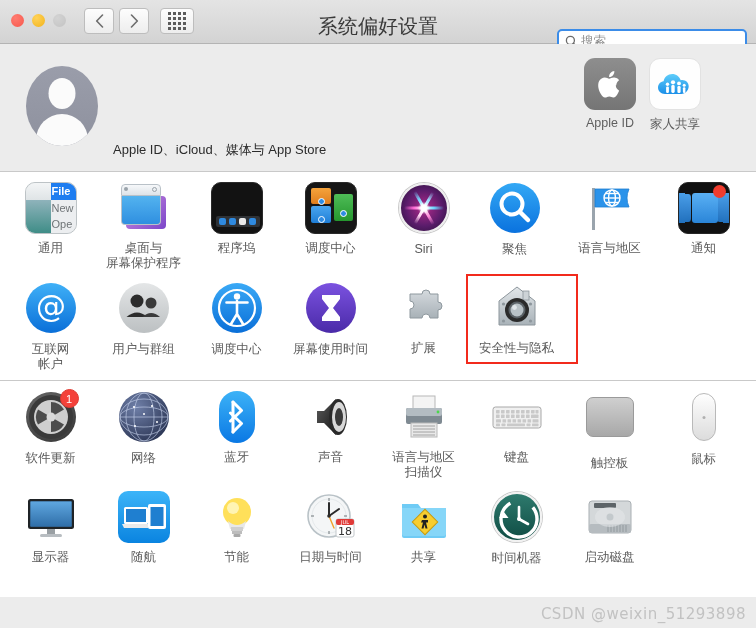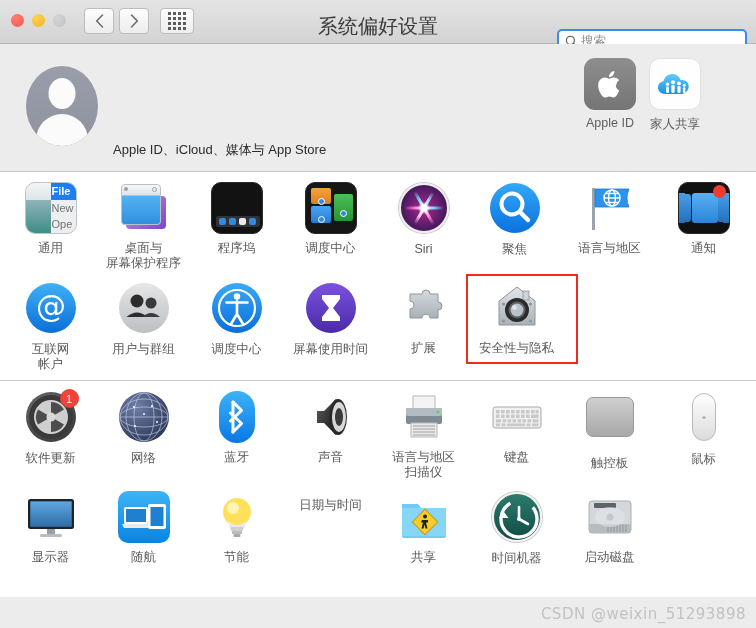--- a/index.html
+++ b/index.html
@@ -660,20 +660,40 @@
             <path d="M17 30 q9 8 18 0 l-2 8 h-14 z" fill="#e8e8e8"></path>
             <rect x="20" y="36" width="12" height="4" fill="#cfcfcf"></rect>
             <rect x="21" y="40" width="10" height="3" fill="#bdbdbd"></rect>
             <rect x="22.5" y="43" width="7" height="3" rx="1" fill="#a8a8a8"></rect>
           </svg>
         </div>
         <div class="lbl">节能</div>
       </div>
 
       <div class="cell" style="left:284px">
+        <div class="ic">
+          <svg width="52" height="52" viewBox="0 0 52 52">
+            <circle cx="24" cy="25" r="21" fill="#f4f6f7" stroke="#b9c2c7" stroke-width="1.6"></circle>
+            <circle cx="24" cy="25" r="17" fill="none" stroke="#dfe4e7" stroke-width="0.8"></circle>
+            <g stroke="#6e767b" stroke-width="1" font-size="4" fill="#6e767b">
+              <line x1="24" y1="7" x2="24" y2="10"></line>
+                <line x1="24" y1="40" x2="24" y2="43"></line>
+              <line x1="6" y1="25" x2="9" y2="25"></line>
+                <line x1="39" y1="25" x2="42" y2="25"></line>
+            </g>
+            <line x1="24" y1="25" x2="24" y2="12" stroke="#2b2b2b" stroke-width="2" stroke-linecap="round"></line>
+            <line x1="24" y1="25" x2="34" y2="18" stroke="#2b2b2b" stroke-width="2" stroke-linecap="round"></line>
+            <line x1="24" y1="25" x2="29" y2="37" stroke="#f0a02a" stroke-width="1.4" stroke-linecap="round"></line>
+            <circle cx="24" cy="25" r="1.8" fill="#2b2b2b"></circle>
+            <rect x="31" y="28" width="18" height="18" rx="2" fill="#ffffff" stroke="#c3c8cb" stroke-width="1"></rect>
+            <rect x="31" y="28" width="18" height="6" rx="2" fill="#e03a38"></rect>
+            <text x="40" y="33" font-size="5" font-family="DejaVu Sans, sans-serif" fill="#ffffff" text-anchor="middle">JUL</text>
+            <text x="40" y="43.5" font-size="11" font-family="DejaVu Sans, sans-serif" fill="#333333" text-anchor="middle">18</text>
+          </svg>
+        </div>
         <div class="lbl">日期与时间</div>
       </div>
 
       <div class="cell" style="left:470px">
         <div class="ic">
           <div class="circ" style="background:linear-gradient(#2e7a6d,#0f4c44);border:2px solid #f2f2f2;box-shadow:0 0 0 1px #c9c9c9;">
             <svg width="50" height="50" viewBox="0 0 50 50">
               <circle cx="25" cy="25" r="18" fill="none" stroke="#ffffff" stroke-width="3.4" stroke-dasharray="88 25" transform="rotate(-40 25 25)"></circle>
               <path d="M7 20 l4.5 6 -9.5 0 z" fill="#ffffff" transform="translate(3,-2)"></path>
               <line x1="25" y1="25" x2="25" y2="13" stroke="#ffffff" stroke-width="2.6" stroke-linecap="round"></line>

